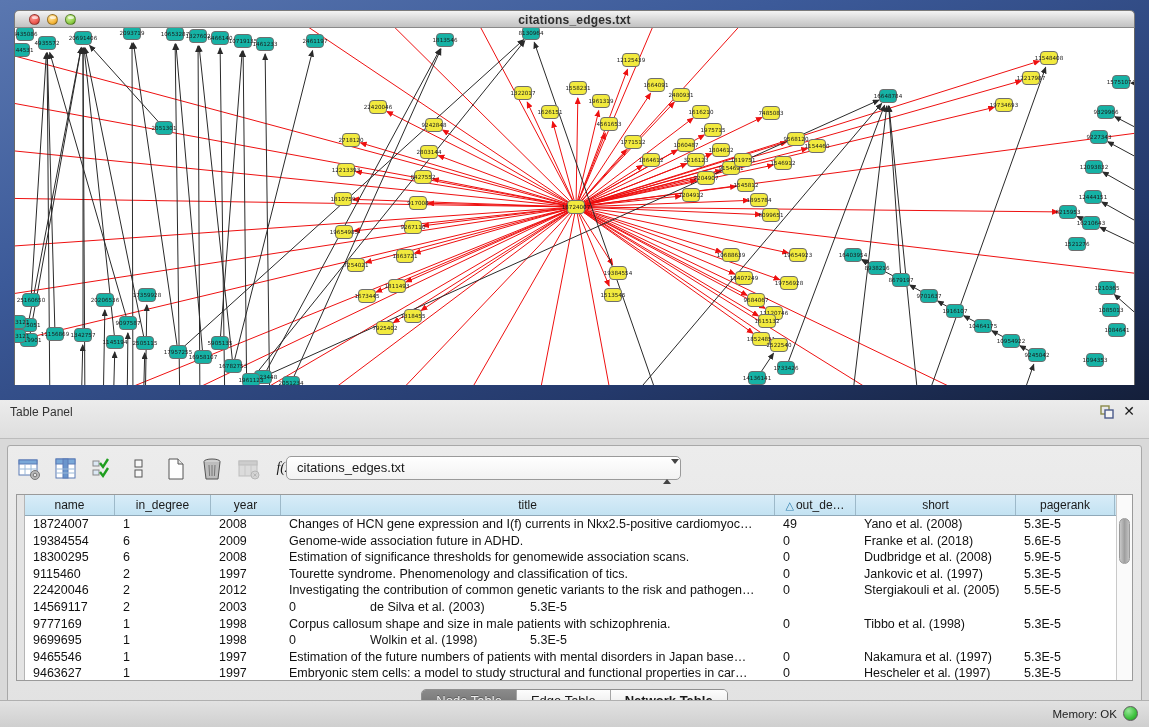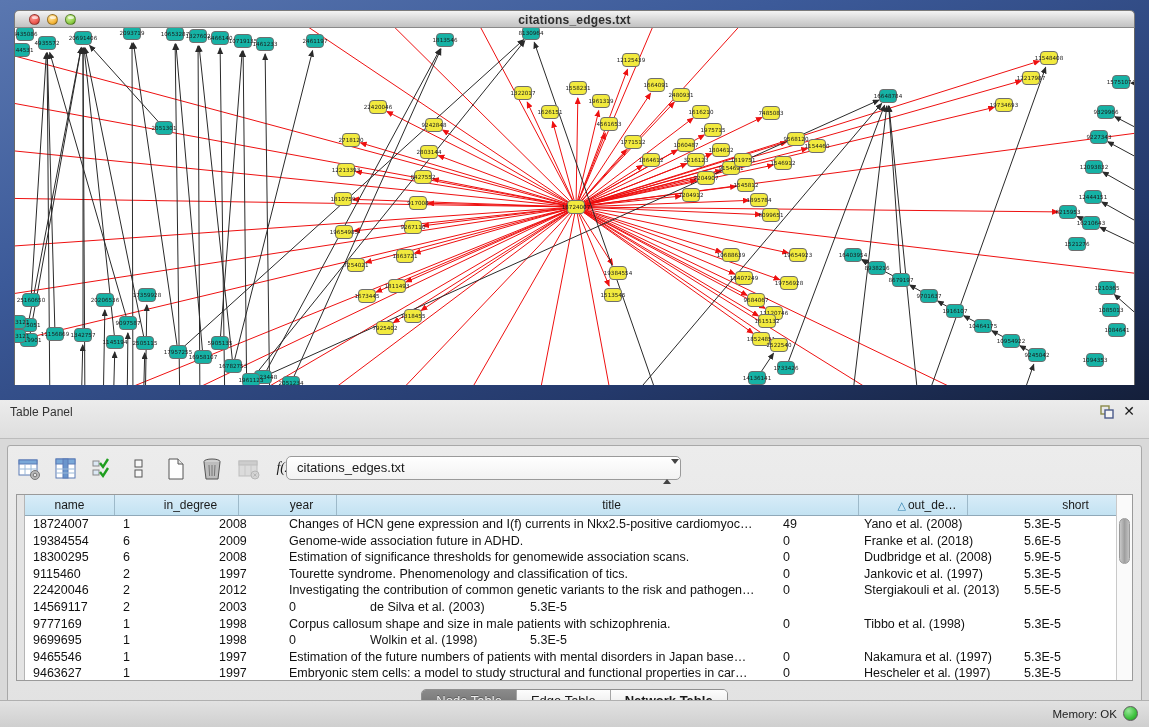--- a/index.html
+++ b/index.html
@@ -65,21 +65,21 @@
   #combo-arrows{position:absolute;right:8px;top:4px;width:9px;height:14px;}
   #combo-arrows .up{width:0;height:0;border-left:4px solid transparent;border-right:4px solid transparent;border-bottom:5px solid #444;margin-bottom:3px;}
   #combo-arrows .dn{width:0;height:0;border-left:4px solid transparent;border-right:4px solid transparent;border-top:5px solid #444;}
   
   #table-wrap{
     position:absolute;left:8px;right:8px;top:48px;height:187px;
     background:#fff;border:1px solid #9a9a9a;box-sizing:border-box;overflow:hidden;
   }
   #gutter{position:absolute;left:0;top:0;bottom:0;width:7px;background:#e4e4e4;border-right:1px solid #b5b5b5;}
   #data-table{position:absolute;left:8px;top:0;right:16px;}
-  .hdr-row{display:flex;height:20px;background:linear-gradient(180deg,#d8ecf8,#c3e2f2);border-bottom:1px solid #8fa8b8;gap:28px;}
+  .hdr-row{display:flex;height:20px;background:linear-gradient(180deg,#d8ecf8,#c3e2f2);border-bottom:1px solid #8fa8b8;}
   .hdr-cell{font-size:12px;color:#1a1a1a;text-align:center;line-height:20px;border-right:1px solid #9db9c9;box-sizing:border-box;overflow:hidden;white-space:nowrap;flex:0 0 auto;}
   .hdr-cell .sortglyph{color:#2f7fae;font-size:11px;margin-right:2px;}
   .tbl-row{display:flex;height:16.6px;background:#fff;}
   .tbl-cell{font-size:12.5px;color:#111;line-height:16.6px;padding-left:8px;box-sizing:border-box;overflow:hidden;white-space:nowrap;text-overflow:clip;flex:0 0 auto;}
   .c0{width:90px}.c1{width:96px}.c2{width:70px}.c3{width:494px}.c4{width:81px}.c5{width:160px}.c6{width:99px}
   #vscroll{position:absolute;right:0;top:0;bottom:0;width:15px;background:#fafafa;border-left:1px solid #c9c9c9;}
   #vthumb{position:absolute;left:2px;right:2px;top:23px;height:46px;border-radius:6px;
     background:linear-gradient(90deg,#c9c9c9,#9f9f9f 50%,#c2c2c2);border:1px solid #9a9a9a;box-sizing:border-box;}
   
   #tabs-bar{position:absolute;left:0;right:0;top:243px;height:24px;text-align:center;}
@@ -620,21 +620,21 @@
             <div class="tbl-cell c4">0</div>
             <div class="tbl-cell c5">Jankovic et al. (1997)</div>
             <div class="tbl-cell c6">5.3E-5</div>
           </div>
           <div class="tbl-row">
             <div class="tbl-cell c0">22420046</div>
             <div class="tbl-cell c1">2</div>
             <div class="tbl-cell c2">2012</div>
             <div class="tbl-cell c3">Investigating the contribution of common genetic variants to the risk and pathogen…</div>
             <div class="tbl-cell c4">0</div>
-            <div class="tbl-cell c5">Stergiakouli et al. (2013)</div>
+            <div class="tbl-cell c5">Stergiakouli et al. (2005)</div>
             <div class="tbl-cell c6">5.5E-5</div>
           </div>
           <div class="tbl-row">
             <div class="tbl-cell c0">14569117</div>
             <div class="tbl-cell c1">2</div>
             <div class="tbl-cell c2">2003</div>
             <div class="tbl-cell c4">0</div>
             <div class="tbl-cell c5">de Silva et al. (2003)</div>
             <div class="tbl-cell c6">5.3E-5</div>
           </div>

